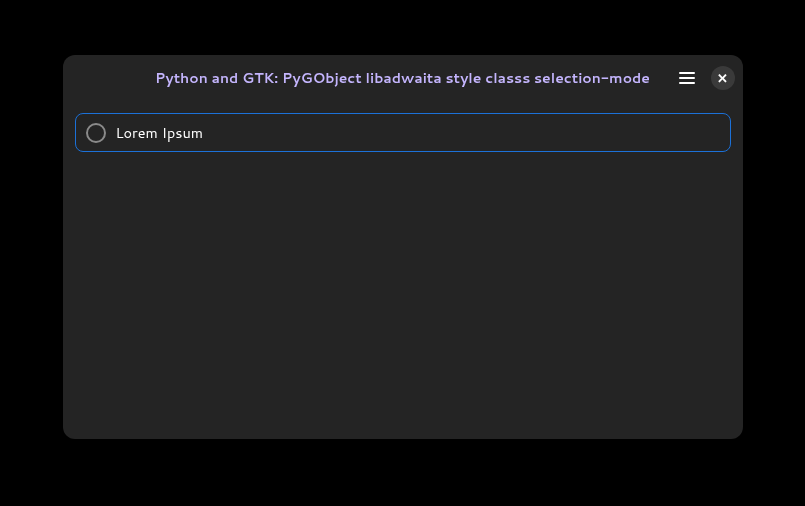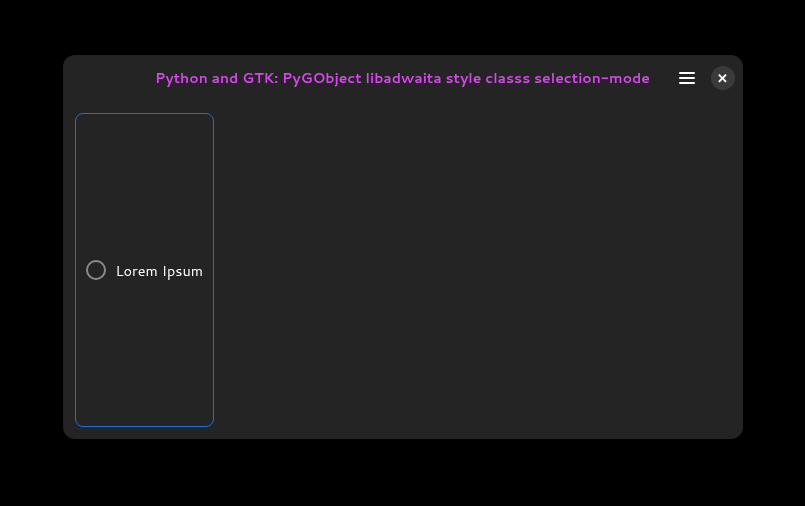--- a/index.html
+++ b/index.html
@@ -31,21 +31,21 @@
       height: 46px;
       display: flex;
       align-items: center;
       padding: 0 8px;
       position: relative;
     }
     .title {
       position: absolute;
       left: 50%;
       transform: translateX(-50%);
-      color: #d946ef;
+      color: #c4b5fd;
       font-size: 14px;
       font-weight: 700;
       white-space: nowrap;
     }
     .header-controls {
       margin-left: auto;
       display: flex;
       align-items: center;
       gap: 12px;
     }
@@ -84,21 +84,21 @@
     .close-icon {
       color: #fff;
       font-size: 13px;
       line-height: 1;
       font-weight: bold;
     }
     .content {
       flex: 1;
       padding: 12px;
       display: flex;
-      flex-direction: row;
+      flex-direction: column;
     }
     .selection-row {
       border: 1px solid #1c71d8;
       border-radius: 8px;
       padding: 8px 10px;
       display: flex;
       align-items: center;
       gap: 10px;
       background: #242424;
     }

